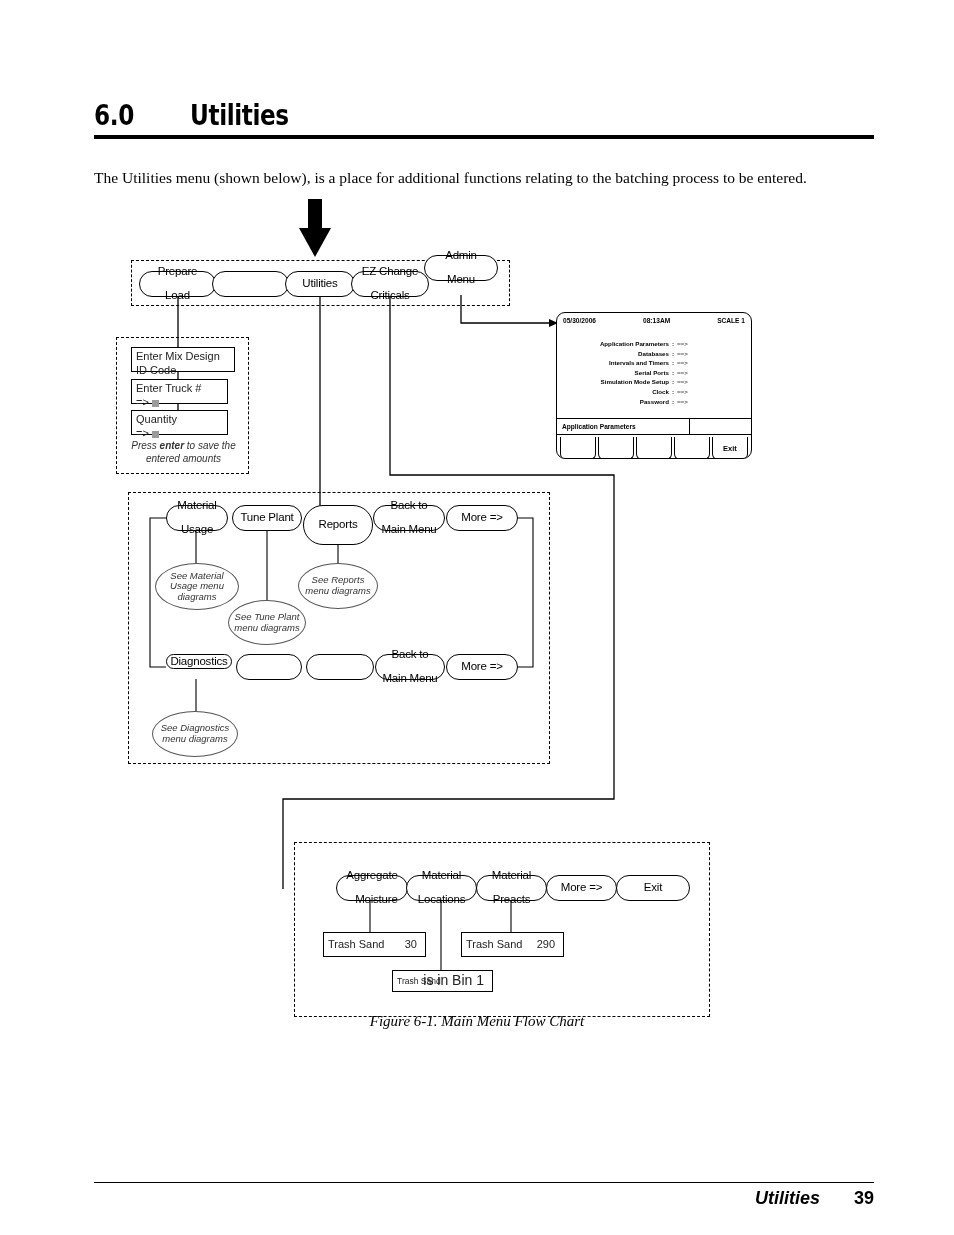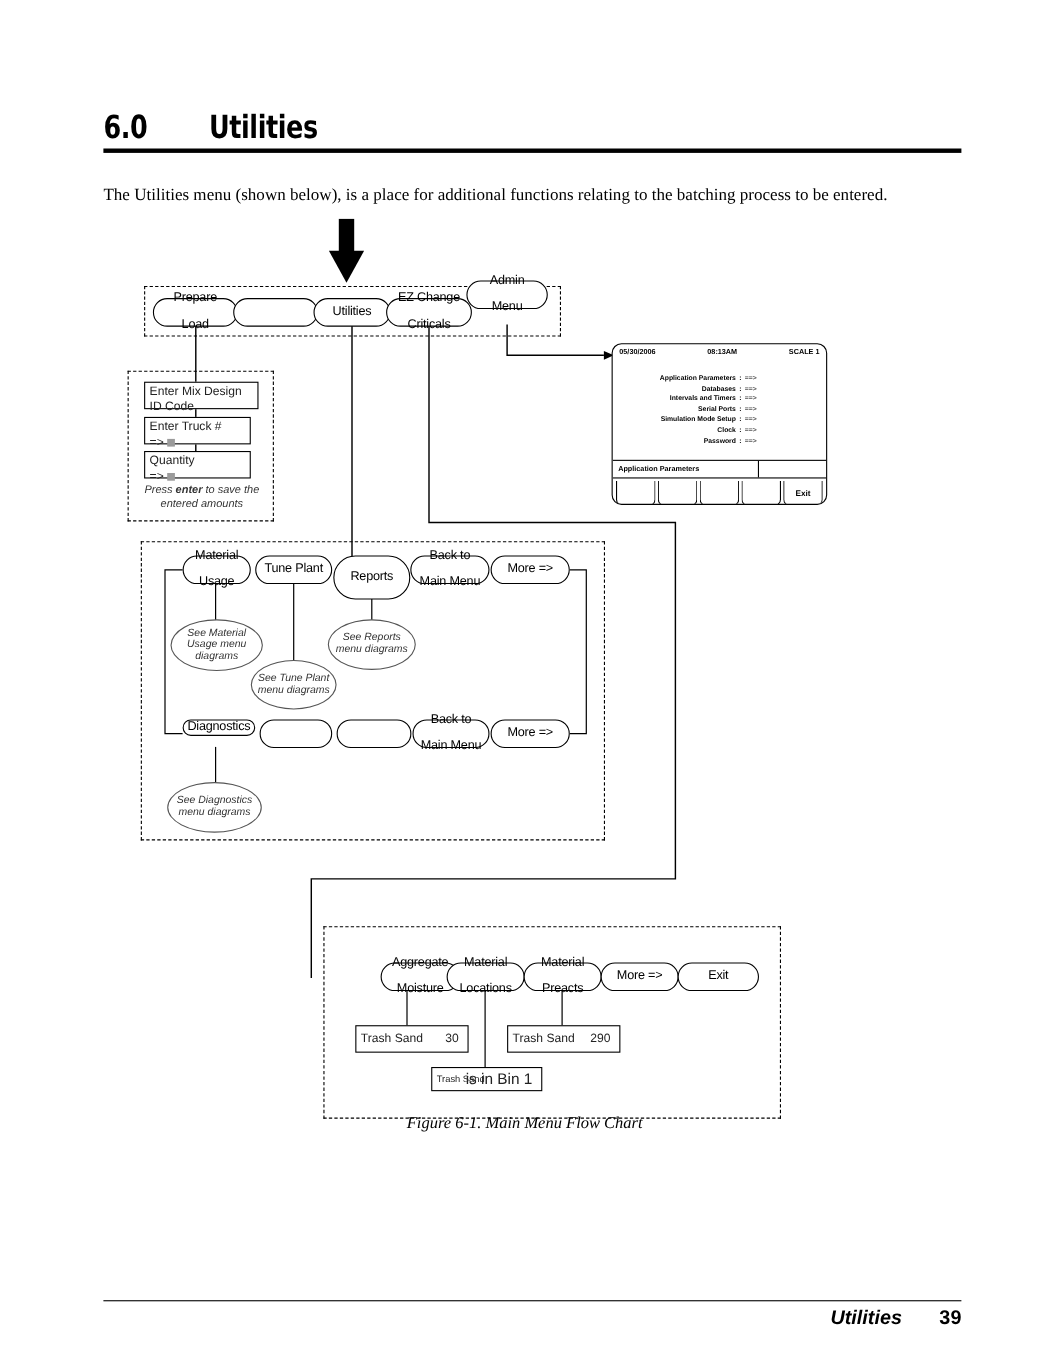--- a/index.html
+++ b/index.html
@@ -453,21 +453,21 @@
     <span><span>Back to</span><br><span>Main Menu</span></span>
   </div>
   <div class="pill" style="left:446px; top:637px; width:72px; height:26px;">
     <span>
         <span>More =&gt;</span>
       </span>
   </div>
 
   <div class="dashbox" id="box-ez-change" style="left:294px; top:825px; width:416px; height:175px;"></div>
 
-  <div class="pill" style="left:346px; top:858px; width:72px; height:26px;">
+  <div class="pill" style="left:336px; top:858px; width:72px; height:26px;text-align:right;">
     <span><span>Aggregate</span><br><span>Moisture</span></span>
   </div>
   <div class="pill" style="left:406px; top:858px; width:71px; height:26px;">
     <span><span>Material</span><br><span>Locations</span></span>
   </div>
   <div class="pill" style="left:476px; top:858px; width:71px; height:26px;">
     <span><span>Material</span><br><span>Preacts</span></span>
   </div>
   <div class="pill" style="left:546px; top:858px; width:71px; height:26px;">
     <span>

